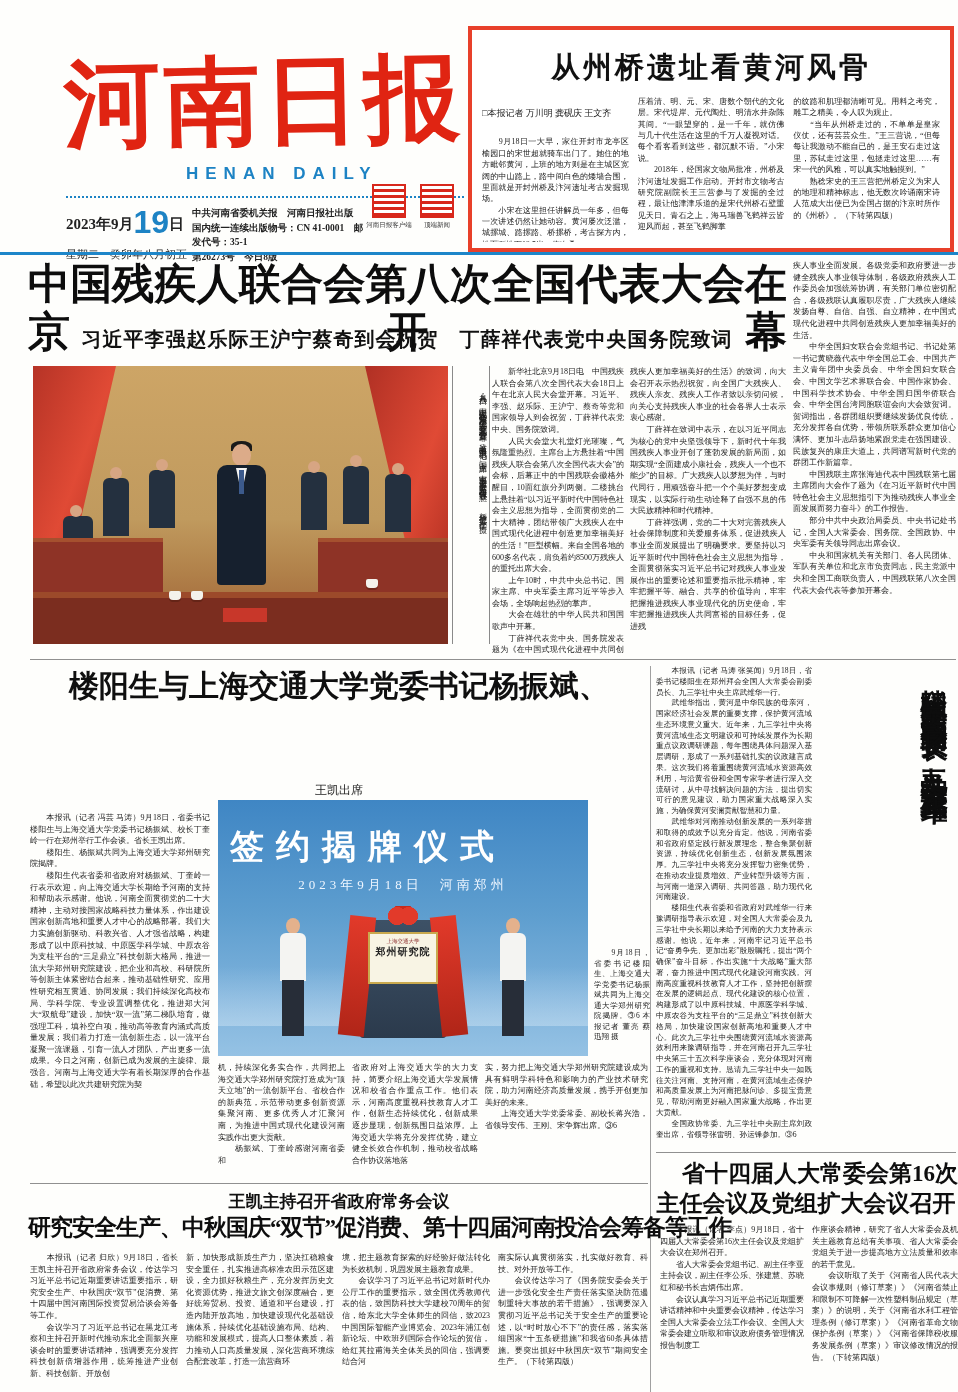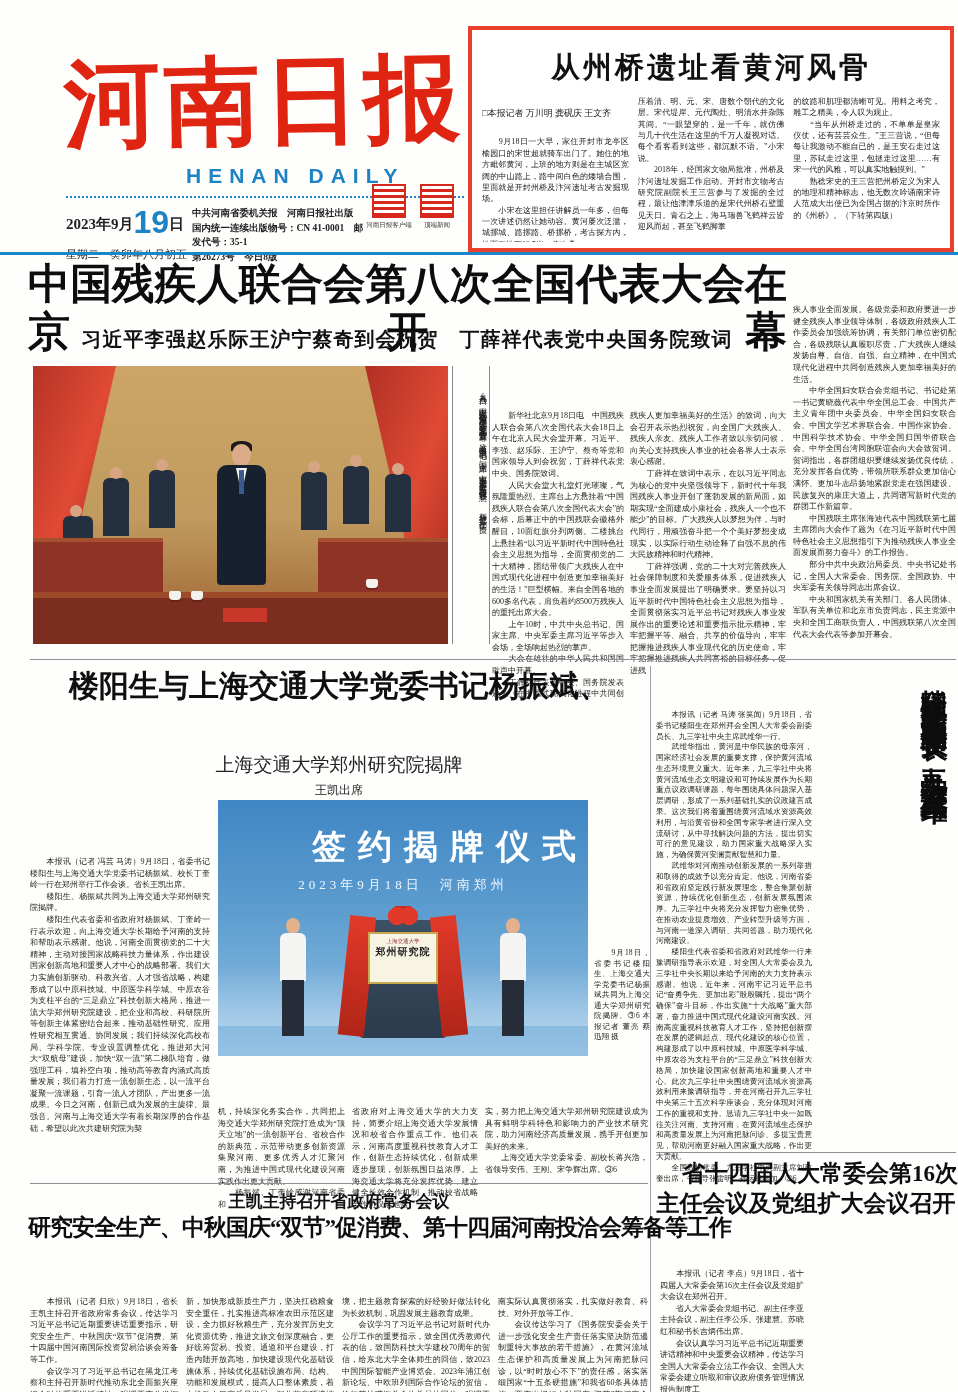--- a/index.html
+++ b/index.html
@@ -1,24 +1,24 @@
 <!DOCTYPE html>
 <html><head>
 <meta charset="utf-8">
 <style>
   * { margin:0; padding:0; box-sizing:border-box; }
   body { background:#e8e8e8; font-family:"Liberation Serif", serif; }
   #page { position:relative; width:958px; height:1392px; margin:0 auto; background:#fefefc; overflow:hidden; color:#1a1a1a; }
 
   .abs { position:absolute; }
-  .col { position:absolute; font-size:8px; line-height:1.45; text-align:justify; white-space:pre-line; overflow:hidden; word-break:break-all; color:#1c1c1c;margin-top:44px; }
+  .col { position:absolute; font-size:8px; line-height:1.45; text-align:justify; white-space:pre-line; overflow:hidden; word-break:break-all; color:#1c1c1c; }
 
   
   .masthead-title { left:64px; top:52px; width:408px; font-size:96px; line-height:1.05; font-weight:900; color:#e02412; font-family:"Liberation Serif",serif; letter-spacing:4px; transform:rotate(-1deg); }
-  .masthead-sub { left:186px; top:164px; font-size:21px; font-weight:bold; color:#1d83c4; letter-spacing:7px; font-family:"Liberation Sans",sans-serif; }
+  .masthead-sub { left:186px; top:164px; font-size:17px; font-weight:bold; color:#1d83c4; letter-spacing:7px; font-family:"Liberation Sans",sans-serif; }
   .dotted { left:66px; top:196px; width:398px; border-top:2px dotted #1d83c4; }
   .date-block { left:66px; top:204px; width:120px; color:#222; }
   .date-row { font-size:15px; font-weight:bold; white-space:nowrap; }
   .date-day { font-size:32px; color:#1d83c4; font-weight:bold; font-family:"Liberation Sans",sans-serif; vertical-align:-4px; }
   .date-line2 { font-size:11px; margin-top:6px; white-space:nowrap; }
   .pub-block { left:192px; top:206px; width:180px; font-size:9.5px; line-height:1.55; font-weight:bold; color:#222; }
   .qr { width:34px; height:34px; top:184px; background:
         repeating-linear-gradient(0deg,#d8281c 0 3px,#fff 3px 6px),
         repeating-linear-gradient(90deg,#d8281c 0 3px,rgba(255,255,255,.55) 3px 6px);
         border:2px solid #d8281c; }
@@ -60,21 +60,21 @@
   .v-rule { position:absolute; background:#a0a0a0; }
 
   
   .sjtu-h1 { left:28px; top:666px; width:622px; text-align:center; font-size:30px; font-weight:900; color:#0f0f0f; letter-spacing:0px; }
   .sjtu-h2 { left:28px; top:704px; width:622px; text-align:center; font-size:30px; font-weight:900; color:#0f0f0f; }
   .sjtu-d1 { left:28px; top:752px; width:622px; text-align:center; font-size:19px; color:#222; font-family:"Liberation Sans",sans-serif; }
   .sjtu-d2 { left:28px; top:782px; width:622px; text-align:center; font-size:12px; color:#222; }
 
   .photo2 { left:218px; top:800px; width:370px; height:256px; overflow:hidden; background:linear-gradient(180deg,#3f86c4 0%,#5e9ecf 45%,#7fb3dc 78%,#95c2e4 100%); }
   .p2-sky { position:absolute; left:0; bottom:30px; width:100%; height:60px; background:linear-gradient(180deg,rgba(255,255,255,0) 0%,rgba(210,230,245,.45) 100%); }
-  .p2-title { position:absolute; left:0; top:24px; width:100%; text-align:right; font-size:34px; font-weight:900; color:#fff; letter-spacing:12px; text-indent:12px; }
+  .p2-title { position:absolute; left:0; top:24px; width:100%; text-align:left; font-size:34px; font-weight:900; color:#fff; letter-spacing:12px; text-indent:12px; }
   .p2-sub { position:absolute; left:0; top:76px; width:100%; text-align:center; font-size:13px; color:#eef6ff; letter-spacing:4px; }
   .podium { position:absolute; left:142px; top:120px; width:86px; height:118px; background:linear-gradient(180deg,#3d5166,#2b3a4c); border-radius:3px; }
   .plaque { position:absolute; left:8px; top:12px; width:70px; height:52px; background:#f8f4e4; border:2px solid #c9a94e; text-align:center; overflow:hidden; }
   .plaque-top { font-size:5.5px; color:#8a2a2a; margin-top:4px; }
   .plaque-main { font-size:10px; font-weight:bold; color:#222; letter-spacing:1px; }
   .ribbon { position:absolute; top:-14px; left:28px; width:30px; height:20px; background:radial-gradient(circle at 30% 50%,#e23a2a 38%,transparent 40%),radial-gradient(circle at 70% 50%,#e23a2a 38%,transparent 40%),radial-gradient(circle at 50% 30%,#c82a1c 45%,transparent 47%); }
   .cloth { position:absolute; top:-4px; width:26px; height:120px; background:linear-gradient(180deg,#e23a2a,#b02518); }
   .cloth.l { left:-16px; transform:rotate(6deg); }
   .cloth.r { right:-16px; transform:rotate(-6deg); }
   .person { position:absolute; width:34px; height:120px; }
@@ -176,21 +176,20 @@
   <div class="col" style="left:793px; top:260px; width:163px; height:396px;">疾人事业全面发展。各级党委和政府要进一步健全残疾人事业领导体制，各级政府残疾人工作委员会加强统筹协调，有关部门单位密切配合，各级残联认真履职尽责，广大残疾人继续发扬自尊、自信、自强、自立精神，在中国式现代化进程中共同创造残疾人更加幸福美好的生活。
 　　中华全国妇女联合会党组书记、书记处第一书记黄晓薇代表中华全国总工会、中国共产主义青年团中央委员会、中华全国妇女联合会、中国文学艺术界联合会、中国作家协会、中国科学技术协会、中华全国归国华侨联合会、中华全国台湾同胞联谊会向大会致贺词。贺词指出，各群团组织要继续发扬优良传统，充分发挥各自优势，带领所联系群众更加信心满怀、更加斗志昂扬地紧跟党走在强国建设、民族复兴的康庄大道上，共同谱写新时代党的群团工作新篇章。
 　　中国残联主席张海迪代表中国残联第七届主席团向大会作了题为《在习近平新时代中国特色社会主义思想指引下为推动残疾人事业全面发展而努力奋斗》的工作报告。
 　　部分中共中央政治局委员、中央书记处书记，全国人大常委会、国务院、全国政协、中央军委有关领导同志出席会议。
 　　中央和国家机关有关部门、各人民团体、军队有关单位和北京市负责同志，民主党派中央和全国工商联负责人，中国残联第八次全国代表大会代表等参加开幕会。</div>
 
   <div class="h-rule" style="left:30px; top:659px; width:926px; height:1px;"></div>
   <div class="v-rule" style="left:650px; top:666px; width:1px; height:726px;"></div>
 
   <div class="abs sjtu-h1">楼阳生与上海交通大学党委书记杨振斌、</div>
-  <div class="abs sjtu-d1">上海交通大学郑州研究院揭牌</div>
   <div class="abs sjtu-d2">王凯出席</div>
 
   <div class="col" style="left:30px; top:812px; width:180px; height:366px;">　　本报讯（记者 冯芸 马涛）9月18日，省委书记楼阳生与上海交通大学党委书记杨振斌、校长丁奎岭一行在郑州举行工作会谈。省长王凯出席。
 　　楼阳生、杨振斌共同为上海交通大学郑州研究院揭牌。
 　　楼阳生代表省委和省政府对杨振斌、丁奎岭一行表示欢迎，向上海交通大学长期给予河南的支持和帮助表示感谢。他说，河南全面贯彻党的二十大精神，主动对接国家战略科技力量体系，作出建设国家创新高地和重要人才中心的战略部署。我们大力实施创新驱动、科教兴省、人才强省战略，构建形成了以中原科技城、中原医学科学城、中原农谷为支柱平台的“三足鼎立”科技创新大格局，推进一流大学郑州研究院建设，把企业和高校、科研院所等创新主体紧密结合起来，推动基础性研究、应用性研究相互贯通、协同发展；我们持续深化高校布局、学科学院、专业设置调整优化，推进郑大河大“双航母”建设，加快“双一流”第二梯队培育，做强理工科，填补空白项，推动高等教育内涵式高质量发展；我们着力打造一流创新生态，以一流平台凝聚一流课题，引育一流人才团队，产出更多一流成果。今日之河南，创新已成为发展的主旋律、最强音。河南与上海交通大学有着长期深厚的合作基础，希望以此次共建研究院为契</div>
 
   <div class="abs photo2">
     <div class="p2-sky"></div>
     <div class="p2-title">签约揭牌仪式</div>
     <div class="p2-sub">2023年9月18日　河南郑州</div>
@@ -232,22 +231,24 @@
 
   <div class="h-rule" style="left:30px; top:1183px; width:618px; height:1px;"></div>
   <div class="abs wk-kicker">王凯主持召开省政府常务会议</div>
   <div class="abs wk-headline">研究安全生产、中秋国庆“双节”促消费、第十四届河南投洽会筹备等工作</div>
   <div class="col" style="left:30px; top:1252px; width:148px; height:140px;">　　本报讯（记者 归欣）9月18日，省长王凯主持召开省政府常务会议，传达学习习近平总书记近期重要讲话重要指示，研究安全生产、中秋国庆“双节”促消费、第十四届中国河南国际投资贸易洽谈会筹备等工作。
 　　会议学习了习近平总书记在黑龙江考察和主持召开新时代推动东北全面振兴座谈会时的重要讲话精神，强调要充分发挥科技创新倍增器作用，统筹推进产业创新、科技创新、开放创</div>
   <div class="col" style="left:186px; top:1252px; width:148px; height:140px;">新，加快形成新质生产力，坚决扛稳粮食安全重任，扎实推进高标准农田示范区建设，全力抓好秋粮生产，充分发挥历史文化资源优势，推进文旅文创深度融合，更好统筹贸易、投资、通道和平台建设，打造内陆开放高地，加快建设现代化基础设施体系，持续优化基础设施布局、结构、功能和发展模式，提高人口整体素质，着力推动人口高质量发展，深化营商环境综合配套改革，打造一流营商环</div>
   <div class="col" style="left:342px; top:1252px; width:148px; height:140px;">境，把主题教育探索的好经验好做法转化为长效机制，巩固发展主题教育成果。
 　　会议学习了习近平总书记对新时代办公厅工作的重要指示，致全国优秀教师代表的信，致国防科技大学建校70周年的贺信，给东北大学全体师生的回信，致2023中国国际智能产业博览会、2023年浦江创新论坛、中欧班列国际合作论坛的贺信，给红其拉甫海关全体关员的回信，强调要结合河</div>
   <div class="col" style="left:498px; top:1252px; width:150px; height:140px;">南实际认真贯彻落实，扎实做好教育、科技、对外开放等工作。
-　　会议传达学习了《国务院安委会关于进一步强化安全生产责任落实坚决防范遏制重特大事故的若干措施》，在黄河流域生态保护和高质量发展上为河南把脉问诊，以“时时放心不下”的责任感，落实落细国家“十五条硬措施”和我省60条具体措施。要突出抓好中秋国庆“双节”期间安全生产。（下转第四版）</div>
+　　会议传达学习了《国务院安委会关于进一步强化安全生产责任落实坚决防范遏制重特大事故的若干措施》，强调要深入贯彻习近平总书记关于安全生产的重要论述，以“时时放心不下”的责任感，落实落细国家“十五条硬措施”和我省60条具体措施。要突出抓好中秋国庆“双节”期间安全生产。（下转第四版）</div>
 
   <div class="h-rule" style="left:656px; top:1152px; width:300px; height:1px;"></div>
   <div class="abs rd-h1">省十四届人大常委会第16次</div>
   <div class="abs rd-h2">主任会议及党组扩大会议召开</div>
   <div class="col" style="left:660px; top:1224px; width:144px; height:168px;">　　本报讯（记者 李点）9月18日，省十四届人大常委会第16次主任会议及党组扩大会议在郑州召开。
 　　省人大常委会党组书记、副主任李亚主持会议，副主任李公乐、张建慧、苏晓红和秘书长吉炳伟出席。
 　　会议认真学习习近平总书记近期重要讲话精神和中央重要会议精神，传达学习全国人大常委会立法工作会议、全国人大常委会建立听取和审议政府债务管理情况报告制度工</div>
+  <div class="col" style="left:812px; top:1224px; width:146px; height:168px;">作座谈会精神，研究了省人大常委会及机关主题教育总结有关事项、省人大常委会党组关于进一步提高地方立法质量和效率的若干意见。
+　　会议听取了关于《河南省人民代表大会议事规则（修订草案）》《河南省禁止和限制不可降解一次性塑料制品规定（草案）》的说明，关于《河南省水利工程管理条例（修订草案）》《河南省革命文物保护条例（草案）》《河南省保障税收服务发展条例（草案）》审议修改情况的报告。（下转第四版）</div>
 
 </div>
 
 </body></html>

